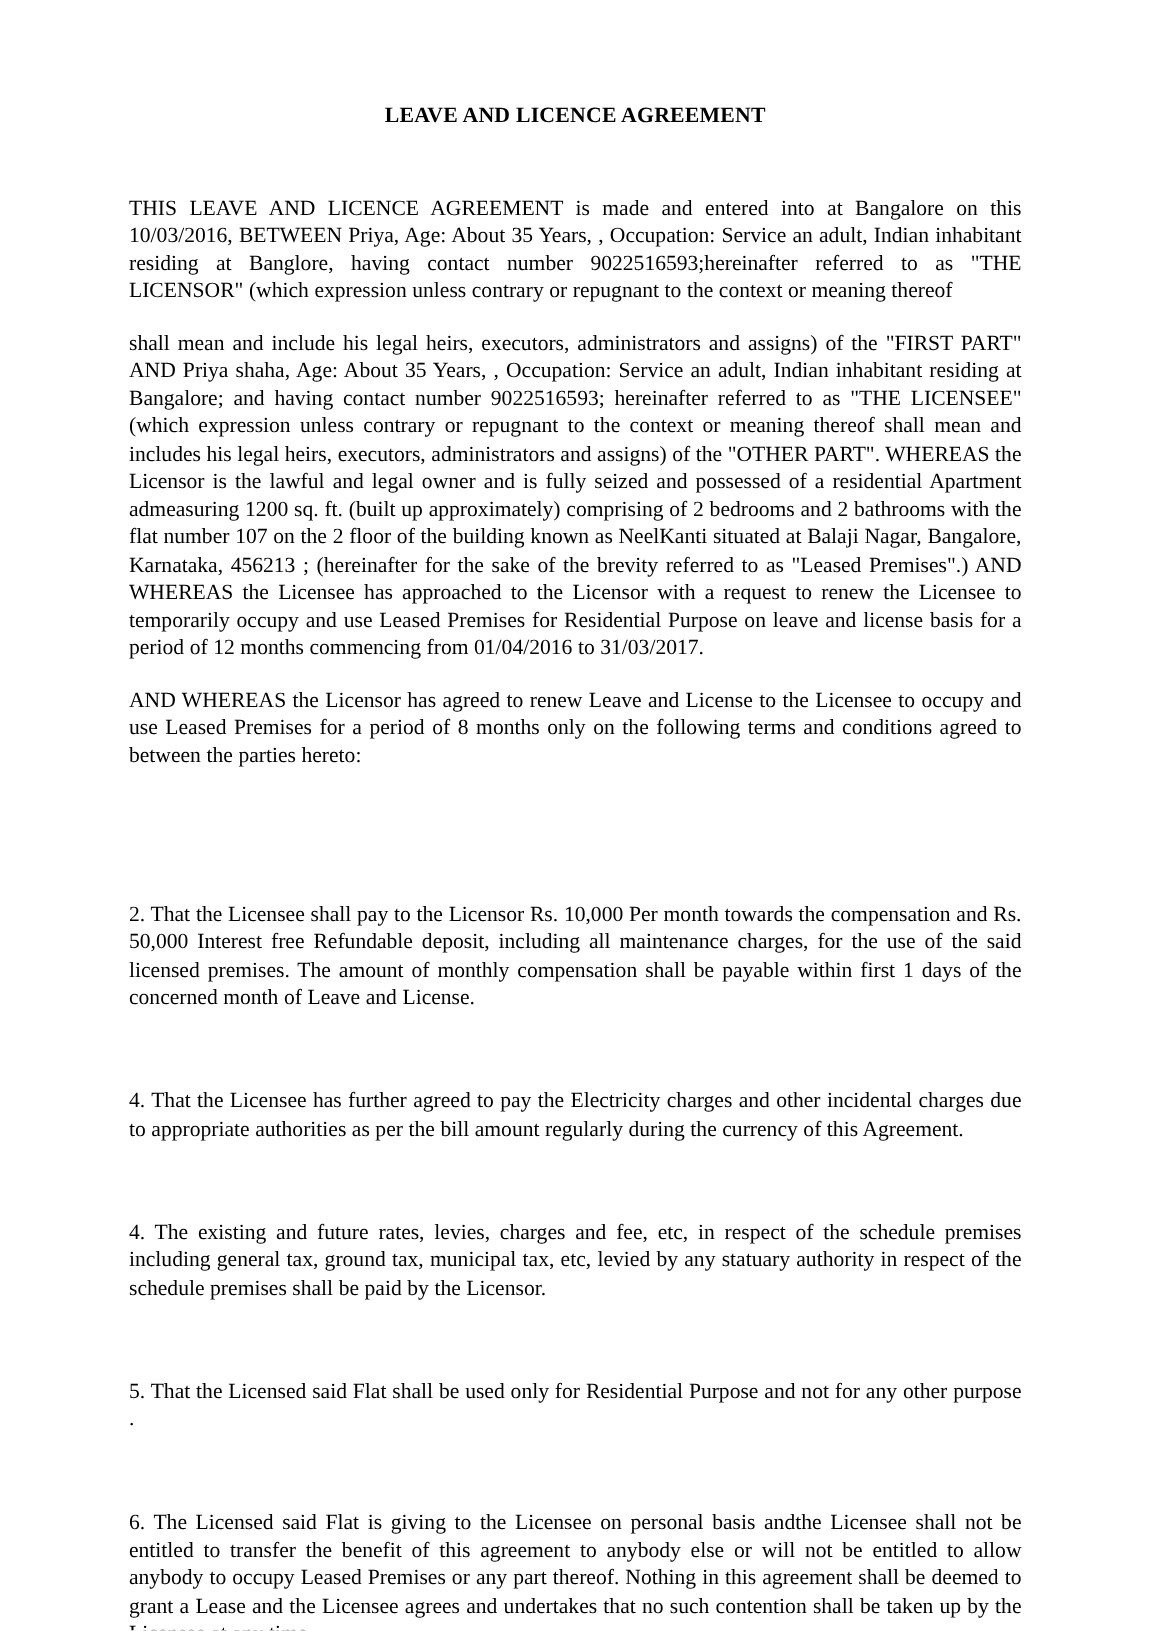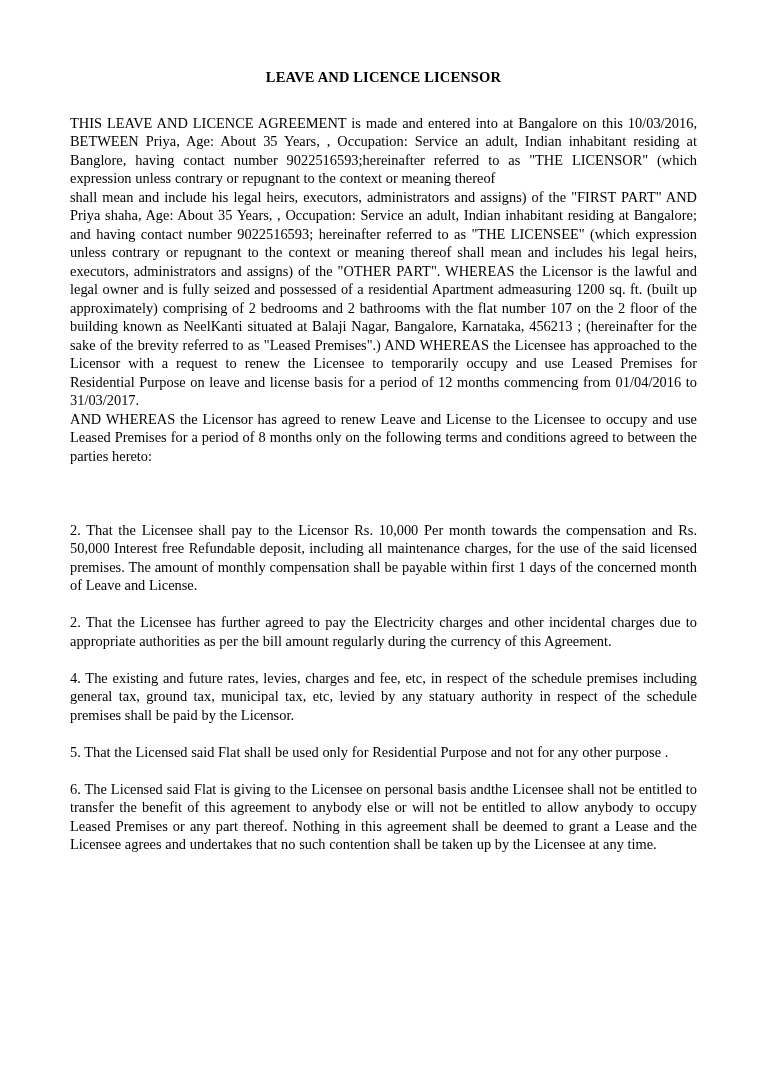--- a/index.html
+++ b/index.html
@@ -51,40 +51,40 @@
   .gap-para {
     height: 18.5px;
   }
 
   
   .block {
     font-size: 14.4px;
     line-height: 18.5px;
     text-align: justify;
     text-justify: inter-word;
-    margin: 0;
+    margin: 16px;
     padding: 0;
     word-spacing: 0.1px;
   }
 
   .heading-line {
     font-size: 14.4px;
     line-height: 18.5px;
     text-align: left;
     margin: 0;
     padding: 0;
   }
 </style>
 </head>
 <body>
 
 <div id="page">
   <div id="content">
 
-    <h1 class="doc-title">LEAVE AND LICENCE LICENSOR</h1>
+    <h1 class="doc-title">LEAVE AND LICENCE AGREEMENT</h1>
 
     <div class="gap-title"></div>
 
     <div class="block">THIS LEAVE AND LICENCE AGREEMENT is made and entered into at Bangalore on this 10/03/2016, BETWEEN Priya, Age: About 35 Years, , Occupation: Service an adult, Indian inhabitant residing at Banglore, having contact number 9022516593;hereinafter referred to as "THE LICENSOR" (which expression unless contrary or repugnant to the context or meaning thereof</div>
 
     <div class="block">shall mean and include his legal heirs, executors, administrators and assigns) of the "FIRST PART" AND Priya shaha, Age: About 35 Years, , Occupation: Service an adult, Indian inhabitant residing at Bangalore; and having contact number 9022516593; hereinafter referred to as "THE LICENSEE" (which expression unless contrary or repugnant to the context or meaning thereof shall mean and includes his legal heirs, executors, administrators and assigns) of the "OTHER PART". WHEREAS the Licensor is the lawful and legal owner and is fully seized and possessed of a residential Apartment admeasuring 1200 sq. ft. (built up approximately) comprising of 2 bedrooms and 2 bathrooms with the flat number 107 on the 2 floor of the building known as NeelKanti situated at Balaji Nagar, Bangalore, Karnataka, 456213 ; (hereinafter for the sake of the brevity referred to as "Leased Premises".) AND WHEREAS the Licensee has approached to the Licensor with a request to renew the Licensee to temporarily occupy and use Leased Premises for Residential Purpose on leave and license basis for a period of 12 months commencing from 01/04/2016 to 31/03/2017.</div>
 
     <div class="block">AND WHEREAS the Licensor has agreed to renew Leave and License to the Licensee to occupy and use Leased Premises for a period of 8 months only on the following terms and conditions agreed to between the parties hereto:</div>
 
     <div class="gap-para"></div>
@@ -92,21 +92,21 @@
 
     <div class="gap-para"></div>
 
 
     <div class="gap-para"></div>
 
     <div class="block">2. That the Licensee shall pay to the Licensor Rs. 10,000 Per month towards the compensation and Rs. 50,000 Interest free Refundable deposit, including all maintenance charges, for the use of the said licensed premises. The amount of monthly compensation shall be payable within first 1 days of the concerned month of Leave and License.</div>
 
     <div class="gap-para"></div>
 
-    <div class="block">2. That the Licensee has further agreed to pay the Electricity charges and other incidental charges due to appropriate authorities as per the bill amount regularly during the currency of this Agreement.</div>
+    <div class="block">4. That the Licensee has further agreed to pay the Electricity charges and other incidental charges due to appropriate authorities as per the bill amount regularly during the currency of this Agreement.</div>
 
     <div class="gap-para"></div>
 
     <div class="block">4. The existing and future rates, levies, charges and fee, etc, in respect of the schedule premises including general tax, ground tax, municipal tax, etc, levied by any statuary authority in respect of the schedule premises shall be paid by the Licensor.</div>
 
     <div class="gap-para"></div>
 
     <div class="block">5. That the Licensed said Flat shall be used only for Residential Purpose and not for any other purpose .</div>
 
     <div class="gap-para"></div>

